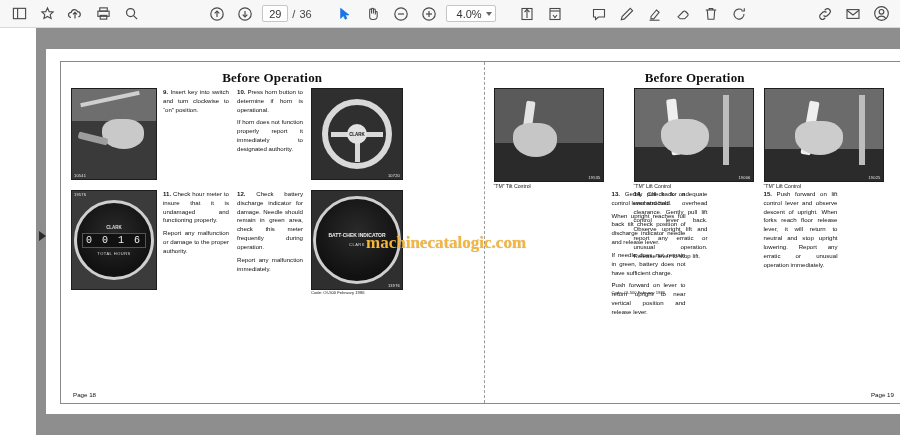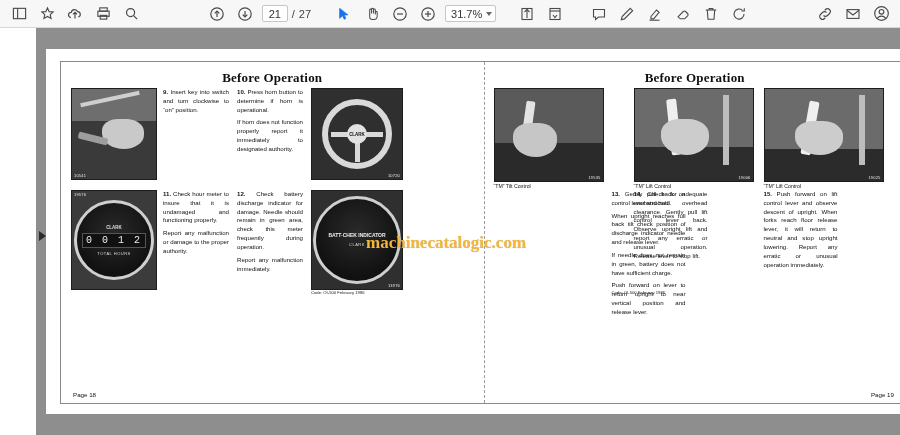--- a/index.html
+++ b/index.html
@@ -358,23 +358,23 @@
   </div>
   <div class="tb-btn">
     <svg width="16" height="16" viewBox="0 0 16 16" fill="none" stroke="#4a4a4a" stroke-width="1.2">
       <circle cx="8" cy="8" r="6.2"></circle>
         <line x1="8" y1="5" x2="8" y2="11"></line>
         <polyline points="5.7,8.7 8,11 10.3,8.7"></polyline>
     </svg>
   </div>
 
   <div class="page-box">
-    <div class="page-field">21</div>
+    <div class="page-field">29</div>
     <span class="page-total">/</span>
-    <span class="page-total">27</span>
+    <span class="page-total">36</span>
   </div>
 
   <div class="spacer-sm"></div>
 
   <div class="tb-btn cursor-active">
     <svg width="14" height="14" viewBox="0 0 16 16" fill="#1a73e8" stroke="#1a73e8" stroke-width=".8">
       <polygon points="3,1.5 3,13 6.2,10 8.2,14 10.2,13 8.3,9.2 12.5,9"></polygon>
     </svg>
   </div>
   <div class="tb-btn">
@@ -390,21 +390,21 @@
   </div>
   <div class="tb-btn">
     <svg width="16" height="16" viewBox="0 0 16 16" fill="none" stroke="#4a4a4a" stroke-width="1.2">
       <circle cx="8" cy="8" r="6.2"></circle>
         <line x1="5" y1="8" x2="11" y2="8"></line>
         <line x1="8" y1="5" x2="8" y2="11"></line>
     </svg>
   </div>
 
   <div class="zoom-box">
-    <span class="zoom-val">31.7%</span>
+    <span class="zoom-val">4.0%</span>
     <span class="zoom-caret"></span>
   </div>
 
   <div class="spacer-sm"></div>
 
   <div class="tb-btn">
     <svg width="16" height="16" viewBox="0 0 16 16" fill="none" stroke="#4a4a4a" stroke-width="1.1">
       <rect x="3" y="2.5" width="10" height="11"></rect>
         <polyline points="5.5,6 8,3.5 10.5,6"></polyline>
         <line x1="8" y1="3.5" x2="8" y2="12"></line>
@@ -518,21 +518,21 @@
             <div class="spoke" style="width:5px;height:28px;margin:0 0 0 -2.5px;"></div>
             <div class="steer-hub">CLARK</div>
             <div class="code tr">10720</div>
           </div>
         </div>
 
         <div class="row" style="left:10px; top:128px;">
           <div class="photo" style="width:84px;height:98px;background:#3b3b3b;">
             <div class="gauge">
               <div class="gauge-brand">CLARK</div>
-              <div class="gauge-num">0 0 1 2</div>
+              <div class="gauge-num">0 0 1 6</div>
               <div class="gauge-lbl">TOTAL HOURS</div>
             </div>
             <div class="code tl-top">19576</div>
           </div>
         </div>
 
         <div class="row txt" style="left:102px; top:128px; width:66px;">
           <p><b>11.</b>
           <span>Check hour meter to insure that it is undamaged and functioning properly.</span></p>
           <p>Report any malfunction or damage to the proper authority.</p>

